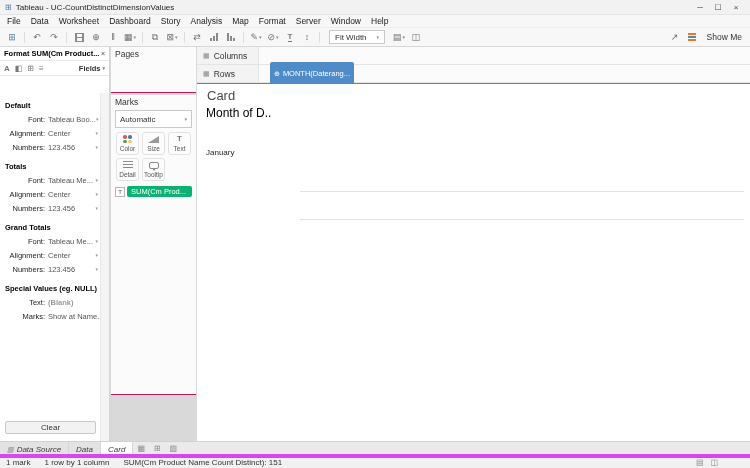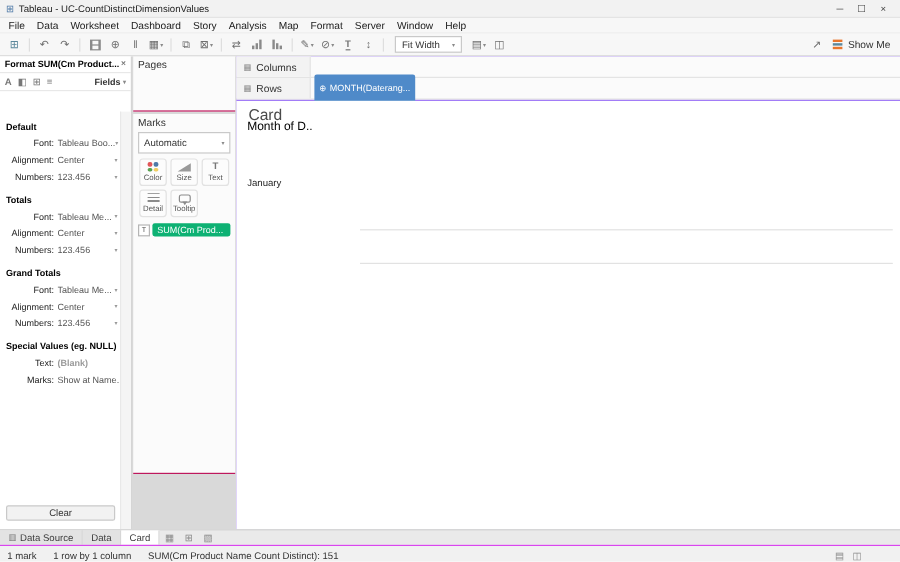--- a/index.html
+++ b/index.html
@@ -21,21 +21,21 @@
 
   
   .toolbar { position:absolute; left:0; top:28px; right:0; height:19px; background:#f7f7f7;
              border-bottom:1px solid #d8d8d8; display:flex; align-items:center; padding:0 4px; gap:1px; }
   .tbtn { min-width:16px; height:15px; display:flex; align-items:center; justify-content:center; color:#6f6f6f; font-size:9px; gap:1px; }
   .dd { font-size:5px; color:#8a8a8a; }
   .tsep { width:1px; height:11px; background:#dedede; margin:0 3px; }
   .fitbox { height:14px; border:1px solid #c9c9c9; background:#fff; display:flex; align-items:center; gap:10px;
             padding:0 5px; font-size:8px; color:#333; margin:0 5px; }
   .tspacer { flex:1; }
-  .showme { display:flex; align-items:center; gap:5px; font-size:8.5px; color:#333; margin:0 4px; }
+  .showme { display:flex; align-items:center; gap:11px; font-size:8.5px; color:#333; margin:0 4px; }
   .showme-ic { display:flex; flex-direction:column; gap:1px; }
   .showme-ic i { width:8px; height:2px; background:#e8762d; display:block; }
   .showme-ic i:nth-child(2) { background:#5b879b; }
   .ic-save { width:9px; height:9px; background:#8a8a8a; position:relative; display:inline-block; }
   .ic-save::before { content:""; position:absolute; left:2px; top:1px; width:5px; height:3px; background:#f7f7f7; }
   .ic-save::after { content:""; position:absolute; left:2px; bottom:1px; width:5px; height:3px; background:#f7f7f7; }
   .ic-sort { display:inline-flex; align-items:flex-end; gap:1px; height:8px; }
   .ic-sort i { width:2px; background:#8a8a8a; display:block; }
   .asc i:nth-child(1){height:3px;} .asc i:nth-child(2){height:5px;} .asc i:nth-child(3){height:8px;}
   .desc i:nth-child(1){height:8px;} .desc i:nth-child(2){height:5px;} .desc i:nth-child(3){height:3px;}
@@ -99,41 +99,41 @@
   .mark-kind { width:10px; height:10px; border:1px solid #b5b5b5; background:#fff; font-size:6px; color:#555;
                display:flex; align-items:center; justify-content:center; flex:none; }
   .marks-pill-row .pill { flex:1; }
 
   
   .canvas { position:absolute; left:197px; top:0; right:0; height:100%; background:#8b5cf6; }
   .shelf { height:18px; display:flex; align-items:center; border-bottom:1px solid #e4e4e4; background:#fbfbfb; }
   .shelf-label { width:62px; height:100%; display:flex; align-items:center; gap:4px; padding-left:6px; font-size:8.5px;
                  color:#333; border-right:1px solid #e4e4e4; background:#f3f3f3; flex:none; }
   .shelf-grid-ic { color:#8a8a8a; font-size:7px; }
-  .shelf .pill { margin-left:3px; height:24px; }
+  .shelf .pill { margin-left:11px; height:24px; }
   .view { position:absolute; left:0; top:37px; right:0; bottom:0; background:#fff; }
   .view-title { position:absolute; left:10px; top:4px; font-size:13px; color:#4a4a4a; }
-  .col-header { position:absolute; left:9px; top:16px; font-size:10px; color:#000; }
+  .col-header { position:absolute; left:9px; top:22px; font-size:12px; color:#000; }
   .row-header { position:absolute; left:9px; top:64px; font-size:8px; color:#222; }
   .big-value { position:absolute; left:103px; width:378px; top:34px; text-align:center; font-size:44px;
                color:#3c3c3c; line-height:1.05; }
   .gridline { position:absolute; left:103px; right:6px; height:1px; background:#e2e2e2; }
   .gl1 { top:107px; } .gl2 { top:135px; }
 
   
   .tabbar { position:absolute; left:0; top:441px; right:0; height:13px; background:#eaeaea; border-top:1px solid #d2d2d2;
             display:flex; align-items:stretch; font-size:8px; color:#3c3c3c; }
-  .tab { display:flex; align-items:center; gap:3px; padding:0 7px; border-right:1px solid #d6d6d6; background:#e3e3e3; }
+  .tab { display:flex; align-items:flex-end; gap:3px; padding:0 7px; border-right:1px solid #d6d6d6; background:#e3e3e3;font-style:italic; }
   .tab.active { background:#fff; }
   .tab-ic { color:#777; font-size:7px; }
   .newtab { width:16px; display:flex; align-items:center; justify-content:center; color:#8a8a8a; font-size:8px; }
 
   
-  .statusbar { position:absolute; left:0; top:454px; right:0; bottom:0; background:#f1f1f1; border-top:1px solid #d946ef;
-               display:flex; align-items:flex-end; font-size:8px; color:#333; padding:0 6px; gap:14px; }
+  .statusbar { position:absolute; left:0; top:454px; right:0; bottom:0; background:#f1f1f1; border-top:4px solid #d946ef;
+               display:flex; align-items:flex-start; font-size:8px; color:#333; padding:0 6px; gap:14px; }
   .sb-icons { margin-left:auto; display:flex; gap:7px; color:#8a8a8a; font-size:8px; margin-right:26px; }
 </style>
 </head>
 <body>
 
 <div class="app">
 
   <div class="titlebar">
     <span class="tlogo">⊞</span>
     <span>Tableau - UC-CountDistinctDimensionValues</span>

